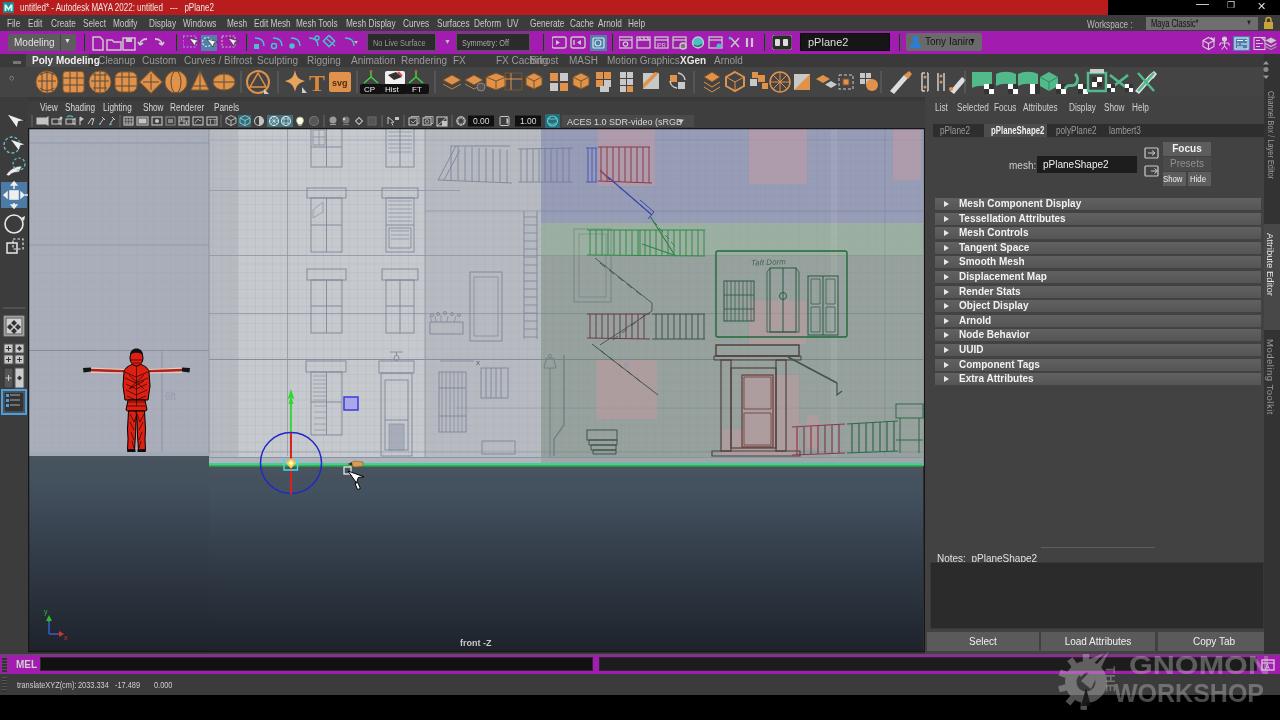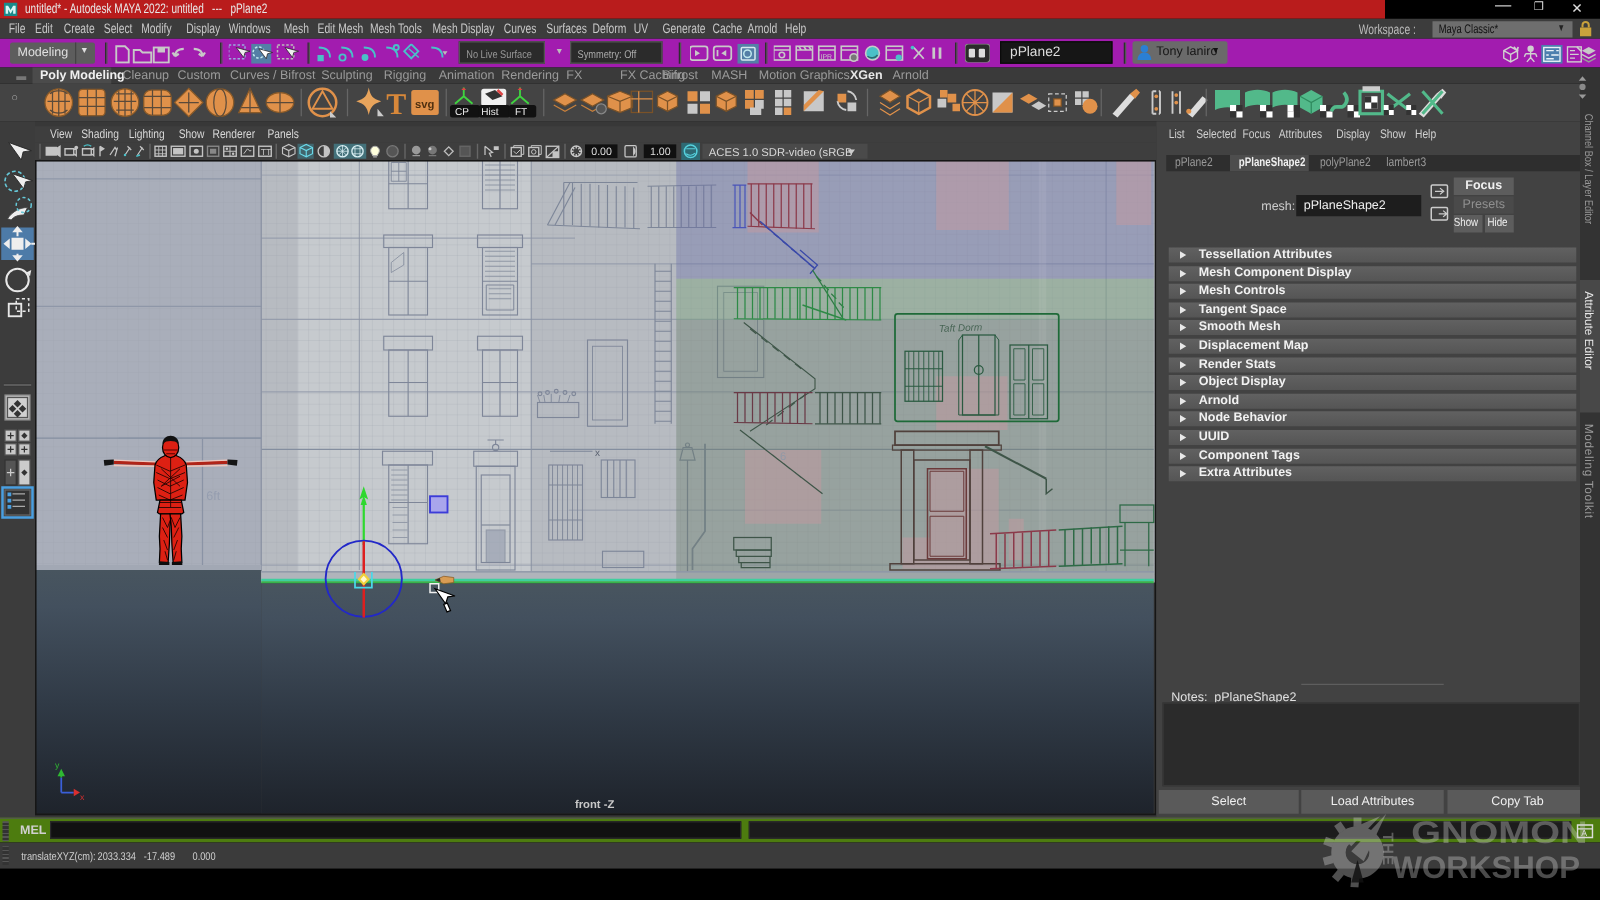--- a/index.html
+++ b/index.html
@@ -960,22 +960,22 @@
             <rect x="2" y="20" width="13" height="10" rx="1"></rect>
             <path d="M8 25h6M11.5 22.5L14.5 25l-3 2.5" stroke-width="1"></path>
           </g>
       </svg>
       <div class="abs" style="left:238px;top:1px;width:48px;height:14px;background:#5d5d5d;color:#f0f0f0;text-align:center;"><span style="line-height:14px;font-weight:bold;">Focus</span></div>
       <div class="abs" style="left:238px;top:16px;width:48px;height:14px;background:#4a4a4a;color:#909090;text-align:center;"><span style="line-height:14px;">Presets</span></div>
       <div class="abs" style="left:238px;top:31px;width:23px;height:14px;background:#5d5d5d;color:#f0f0f0;text-align:center;font-size:9.5px;"><span style="line-height:14px;" class="t">Show</span></div>
       <div class="abs" style="left:263px;top:31px;width:23px;height:14px;background:#5d5d5d;color:#f0f0f0;text-align:center;font-size:9.5px;"><span style="line-height:14px;" class="t">Hide</span></div>
     </div>
     <div id="sections" class="abs" style="left:10px;top:101px;width:326px;">
+      <div class="secbar">Mesh Component Display</div>
       <div class="secbar">Tessellation Attributes</div>
-      <div class="secbar">Mesh Component Display</div>
       <div class="secbar">Mesh Controls</div>
       <div class="secbar">Tangent Space</div>
       <div class="secbar">Smooth Mesh</div>
       <div class="secbar">Displacement Map</div>
       <div class="secbar">Render Stats</div>
       <div class="secbar">Object Display</div>
       <div class="secbar">Arnold</div>
       <div class="secbar">Node Behavior</div>
       <div class="secbar">UUID</div>
       <div class="secbar">Component Tags</div>
@@ -994,21 +994,21 @@
         <path d="M4 1l3 3.5H1z" fill="#999"></path>
         <circle cx="4" cy="9.5" r="2.5" fill="#8a8a8a"></circle>
         <path d="M4 19l3-3.5H1z" fill="#999"></path>
       </svg>
     <div class="abs" style="left:0;top:170px;width:16px;height:106px;background:#484848;"></div>
     <div class="abs" style="left:12px;top:37px;transform:rotate(90deg);transform-origin:0 0;font-size:9px;color:#9a9a9a;white-space:nowrap;"><span class="t">Channel Box / Layer Editor</span></div>
     <div class="abs" style="left:12px;top:179px;transform:rotate(90deg);transform-origin:0 0;font-size:9.5px;color:#e8e8e8;white-space:nowrap;">Attribute Editor</div>
     <div class="abs" style="left:12px;top:285px;transform:rotate(90deg);transform-origin:0 0;font-size:9.5px;color:#9a9a9a;white-space:nowrap;letter-spacing:0.5px;">Modeling Toolkit</div>
   </div>
 
-  <div class="abs" id="melrow" style="left:0;top:654px;width:1280px;height:20px;background:#4d7c0f;border-top:1px solid #555;">
+  <div class="abs" id="melrow" style="left:0;top:654px;width:1280px;height:20px;background:#a21caf;border-top:1px solid #555;">
     <div class="abs" style="left:2px;top:2px;width:5px;height:16px;background:repeating-linear-gradient(#555 0 1px,#333 1px 3px);"></div>
     <span class="abs" style="left:16px;top:4px;font-size:10px;color:#d0d0d0;font-weight:bold;">MEL</span>
     <div class="abs" style="left:40px;top:2px;width:553px;height:14px;background:#111;border:1px solid #2a2a2a;"></div>
     <div class="abs" style="left:599px;top:2px;width:658px;height:14px;background:#1c1c1c;border:1px solid #2a2a2a;"></div>
     <svg class="abs" style="left:1261px;top:3px" width="14" height="14" viewBox="0 0 14 14">
         <rect x="1" y="2" width="12" height="10" fill="none" stroke="#ddd" stroke-width="1.2"></rect>
         <path d="M1 5h12" stroke="#ddd"></path>
         <text x="4" y="11" font-size="7" fill="#ddd">A</text>
       </svg>
   </div>

